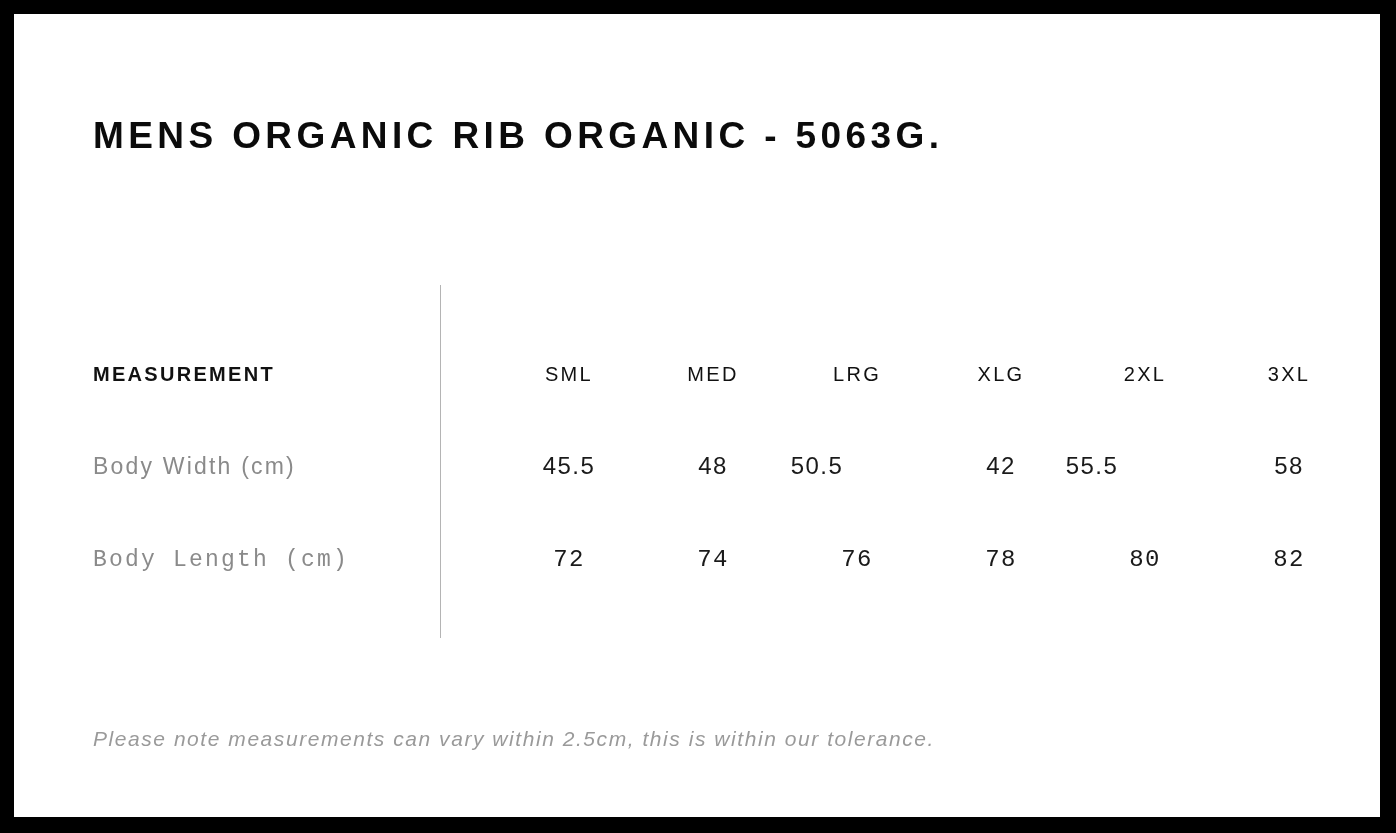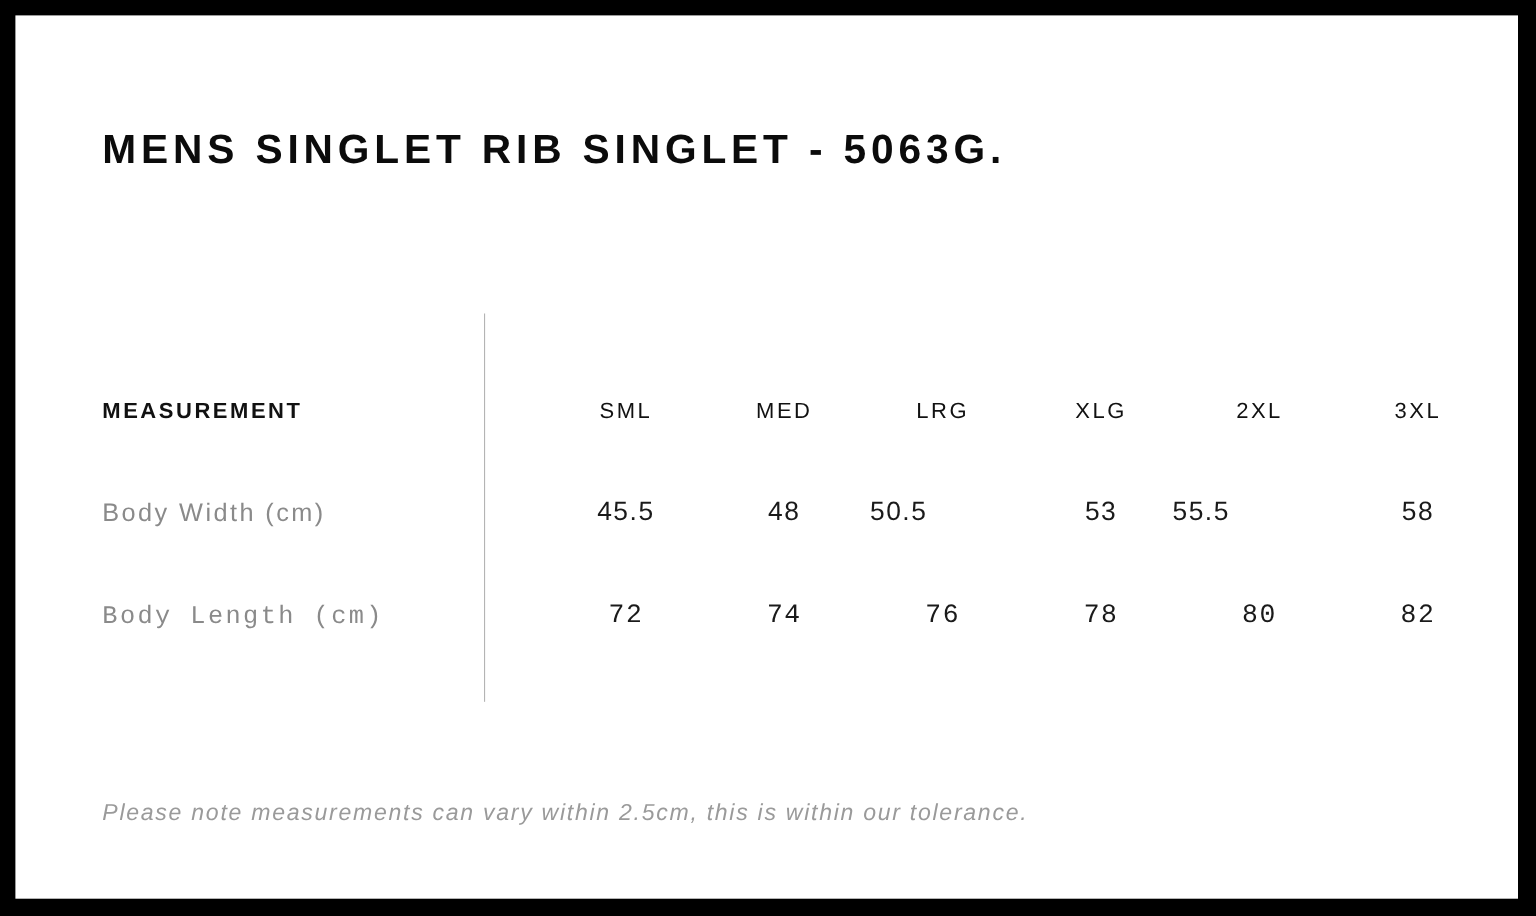--- a/index.html
+++ b/index.html
@@ -119,42 +119,42 @@
     color: #9a9a9a;
     white-space: nowrap;
     line-height: 1;
   }
 </style>
 </head>
 <body>
 
 <div class="page">
 
-  <div class="title">MENS SINGLET RIB SINGLET - 5063G.</div>
+  <div class="title">MENS ORGANIC RIB ORGANIC - 5063G.</div>
 
   <div class="divider"></div>
 
   <div class="table">
 
     <div class="row row-head">
       <div class="cell-label">MEASUREMENT</div>
       <div class="cell-val" style="left:490px;">SML</div>
       <div class="cell-val" style="left:778px;">LRG</div>
       <div class="cell-val" style="left:634px;">MED</div>
       <div class="cell-val" style="left:922px;">XLG</div>
       <div class="cell-val" style="left:1066px;">2XL</div>
       <div class="cell-val" style="left:1210px;">3XL</div>
     </div>
 
     <div class="row row-body row-0">
       <div class="cell-label">Body Width (cm)</div>
       <div class="cell-val" style="left:490px;">45.5</div>
       <div class="cell-val" style="left:634px;">48</div>
       <div class="cell-val" style="left:738px;">50.5</div>
-      <div class="cell-val" style="left:922px;">53</div>
+      <div class="cell-val" style="left:922px;">42</div>
       <div class="cell-val" style="left:1013px;">55.5</div>
       <div class="cell-val" style="left:1210px;">58</div>
     </div>
 
     <div class="row row-body row-1">
       <div class="cell-label">Body Length (cm)</div>
       <div class="cell-val" style="left:490px;">72</div>
       <div class="cell-val" style="left:634px;">74</div>
       <div class="cell-val" style="left:778px;">76</div>
       <div class="cell-val" style="left:922px;">78</div>

